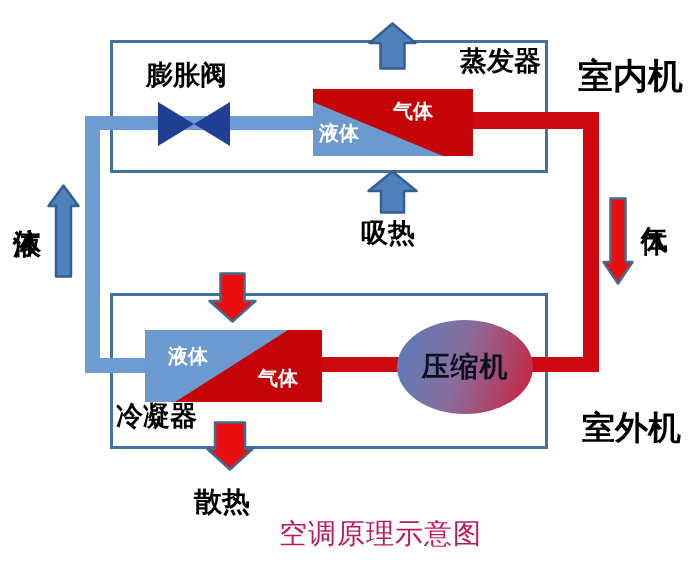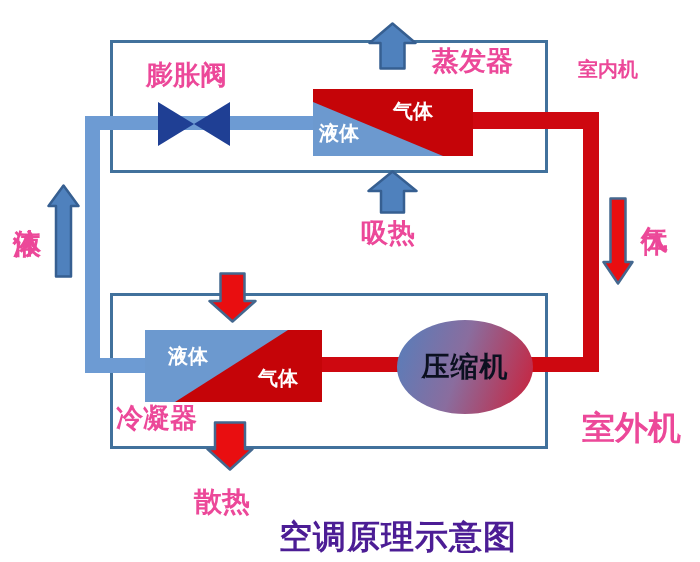--- a/index.html
+++ b/index.html
@@ -15,41 +15,41 @@
   
   .pipe{position:absolute;z-index:2;}
   .pipe-blue{background:#6D9BD3;}
   .pipe-red{background:#CE0810;}
   
   .component{position:absolute;z-index:3;}
   
   .arrow{position:absolute;z-index:4;}
   
   .lbl{
-    position:absolute;z-index:5;color:#ec4899;font-weight:700;
+    position:absolute;z-index:5;color:#000000;font-weight:700;
     white-space:nowrap;line-height:1.05;
   }
   .lbl-white{
     position:absolute;z-index:4;color:#ffffff;font-weight:700;
     font-size:20px;white-space:nowrap;line-height:1;
   }
   .vertical{
     writing-mode:vertical-rl;text-orientation:upright;letter-spacing:3px;
   }
   .compressor{
     position:absolute;z-index:3;border-radius:50%;
     background:linear-gradient(108deg,#5C7CB8 6%,#8A6D9E 46%,#C22B48 92%);
     display:flex;align-items:center;justify-content:center;text-align:center;
   }
   .compressor .lbl-comp{
     color:#0b1020;font-weight:700;font-size:28px;letter-spacing:1px;
     font-family:"Liberation Serif","DejaVu Serif",serif;
   }
   .title{
-    position:absolute;z-index:5;color:#4c1d95;font-weight:700;font-size:33px;
+    position:absolute;z-index:5;color:#be185d;font-weight:400;font-size:28px;
     letter-spacing:1px;white-space:nowrap;
   }
 </style>
 </head>
 <body>
 
 <div class="unit-box" style="left:110px;top:40px;width:432px;height:127px;"></div>
 <div class="unit-box" style="left:110px;top:293px;width:432px;height:150px;"></div>
 
 <div class="pipe pipe-blue" style="left:85px;top:116px;width:228px;height:14px;"></div>
@@ -99,22 +99,22 @@
   <polygon points="24.5,49.5 1.5,29 12.5,29 12.5,1.5 36.5,1.5 36.5,29 47.5,29" fill="#E90E10" stroke="#44688F" stroke-width="2.5" stroke-linejoin="round"></polygon>
 </svg>
 <svg class="arrow" style="left:206px;top:421px;" width="48" height="50" viewBox="0 0 48 50">
   <polygon points="24,48.5 1.5,28 9,28 9,1.5 39,1.5 39,28 46.5,28" fill="#E90E10" stroke="#44688F" stroke-width="2.5" stroke-linejoin="round"></polygon>
 </svg>
 <svg class="arrow" style="left:602px;top:197px;" width="32" height="88" viewBox="0 0 32 88">
   <polygon points="16,86.5 1.5,65 8.5,65 8.5,1.5 23.5,1.5 23.5,65 30.5,65" fill="#E90E10" stroke="#44688F" stroke-width="2.5" stroke-linejoin="round"></polygon>
 </svg>
 
 <div class="lbl" style="left:146px;top:61px;font-size:27px;">膨胀阀</div>
-<div class="lbl" style="left:432px;top:47px;font-size:27px;">蒸发器</div>
-<div class="lbl" style="left:578px;top:59px;font-size:20px;">室内机</div>
+<div class="lbl" style="left:460px;top:47px;font-size:27px;">蒸发器</div>
+<div class="lbl" style="left:578px;top:59px;font-size:35px;">室内机</div>
 <div class="lbl" style="left:361px;top:219px;font-size:27px;text-align:center;">吸热</div>
 <div class="lbl vertical" style="left:12px;top:205px;font-size:28px;">液体</div>
 <div class="lbl vertical" style="left:640px;top:204px;font-size:27px;">气体</div>
-<div class="lbl" style="left:116px;top:404px;font-size:27px;">冷凝器</div>
+<div class="lbl" style="left:116px;top:404px;font-size:27px;font-family:Liberation Mono, monospace;">冷凝器</div>
 <div class="lbl" style="left:582px;top:411px;font-size:33px;">室外机</div>
 <div class="lbl" style="left:194px;top:487px;font-size:28px;">散热</div>
 
 <div class="title" style="left:279px;top:515px;">空调原理示意图</div>
 
 </body></html>

